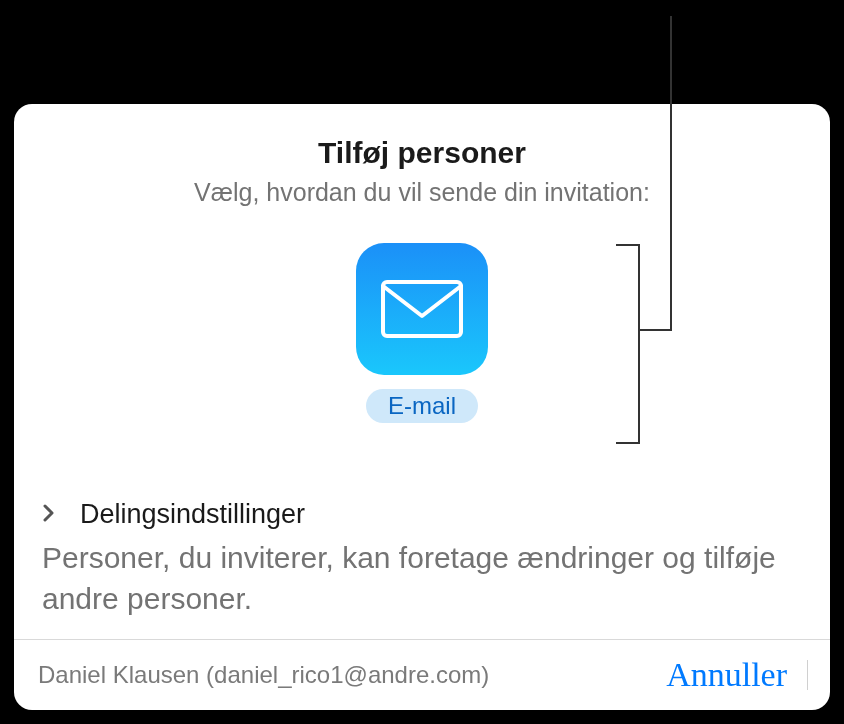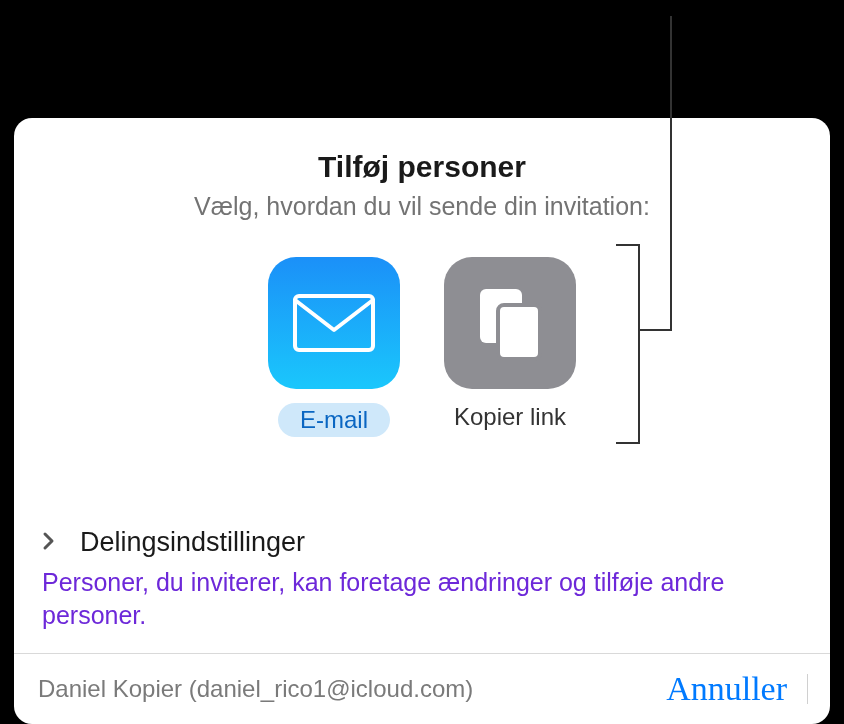--- a/index.html
+++ b/index.html
@@ -9,21 +9,21 @@
     }
     body {
       font-family: -apple-system, BlinkMacSystemFont, "Segoe UI", Helvetica, Arial, sans-serif;
       background: #000;
       width: 844px;
       height: 724px;
       position: relative;
     }
     .dialog {
       position: absolute;
-      top: 118px;
+      top: 104px;
       left: 14px;
       width: 816px;
       height: 606px;
       background: #fff;
       border-radius: 18px;
       overflow: hidden;
       display: flex;
       flex-direction: column;
     }
     .content {
@@ -94,22 +94,22 @@
       font-size: 27px;
       color: #1a1a1a;
       margin-bottom: 8px;
       cursor: pointer;
     }
     .chevron {
       display: inline-block;
       transform: rotate(0deg);
     }
     .settings-desc {
-      font-size: 25px;
-      color: #6d28d9;
+      font-size: 30px;
+      color: #737373;
       line-height: 1.35;
     }
     .footer {
       border-top: 1px solid #d9d9d9;
       padding: 14px 22px 14px 24px;
       display: flex;
       align-items: center;
       justify-content: space-between;
     }
     .user-info {
@@ -178,46 +178,37 @@
       <div class="option">
         <div class="icon-box mail-icon-box">
           <svg width="82" height="58" viewBox="0 0 82 58" fill="none">
             <rect x="2" y="2" width="78" height="54" rx="4" stroke="#fff" stroke-width="4" fill="none"></rect>
             <path d="M2 6 L41 36 L80 6" stroke="#fff" stroke-width="4" fill="none" stroke-linecap="round" stroke-linejoin="round"></path>
           </svg>
         </div>
         <span class="option-label selected">E-mail</span>
       </div>
 
-      <div class="option">
-        <div class="icon-box copy-icon-box">
-          <svg width="72" height="80" viewBox="0 0 72 80" fill="none">
-            <rect x="6" y="6" width="42" height="54" rx="6" fill="#fff"></rect>
-            <rect x="24" y="22" width="42" height="54" rx="6" fill="#fff" stroke="#8e8e93" stroke-width="4"></rect>
-          </svg>
-        </div>
-        <span class="option-label">Kopier link</span>
-      </div>
     </div>
 
     <div class="settings-section">
       <div class="settings-header">
         <span class="chevron">
           <svg width="14" height="20" viewBox="0 0 14 20" fill="none">
             <path d="M3 3 L10 10 L3 17" stroke="#555" stroke-width="3" fill="none" stroke-linecap="round" stroke-linejoin="round"></path>
           </svg>
         </span>
         <span>Delingsindstillinger</span>
       </div>
       <p class="settings-desc">Personer, du inviterer, kan foretage ændringer og tilføje andre personer.</p>
     </div>
   </div>
 
   <div class="footer">
-    <span class="user-info">Daniel Kopier (daniel_rico1@icloud.com)</span>
+    <span class="user-info">Daniel Klausen (daniel_rico1@andre.com)</span>
     <div class="footer-actions">
       <button class="footer-btn">Annuller</button>
       <div class="footer-divider"></div>
     </div>
   </div>
 </div>
 
 <div class="callout-vertical"></div>
 <div class="callout-horizontal"></div>
 <div class="callout-bracket"></div>

